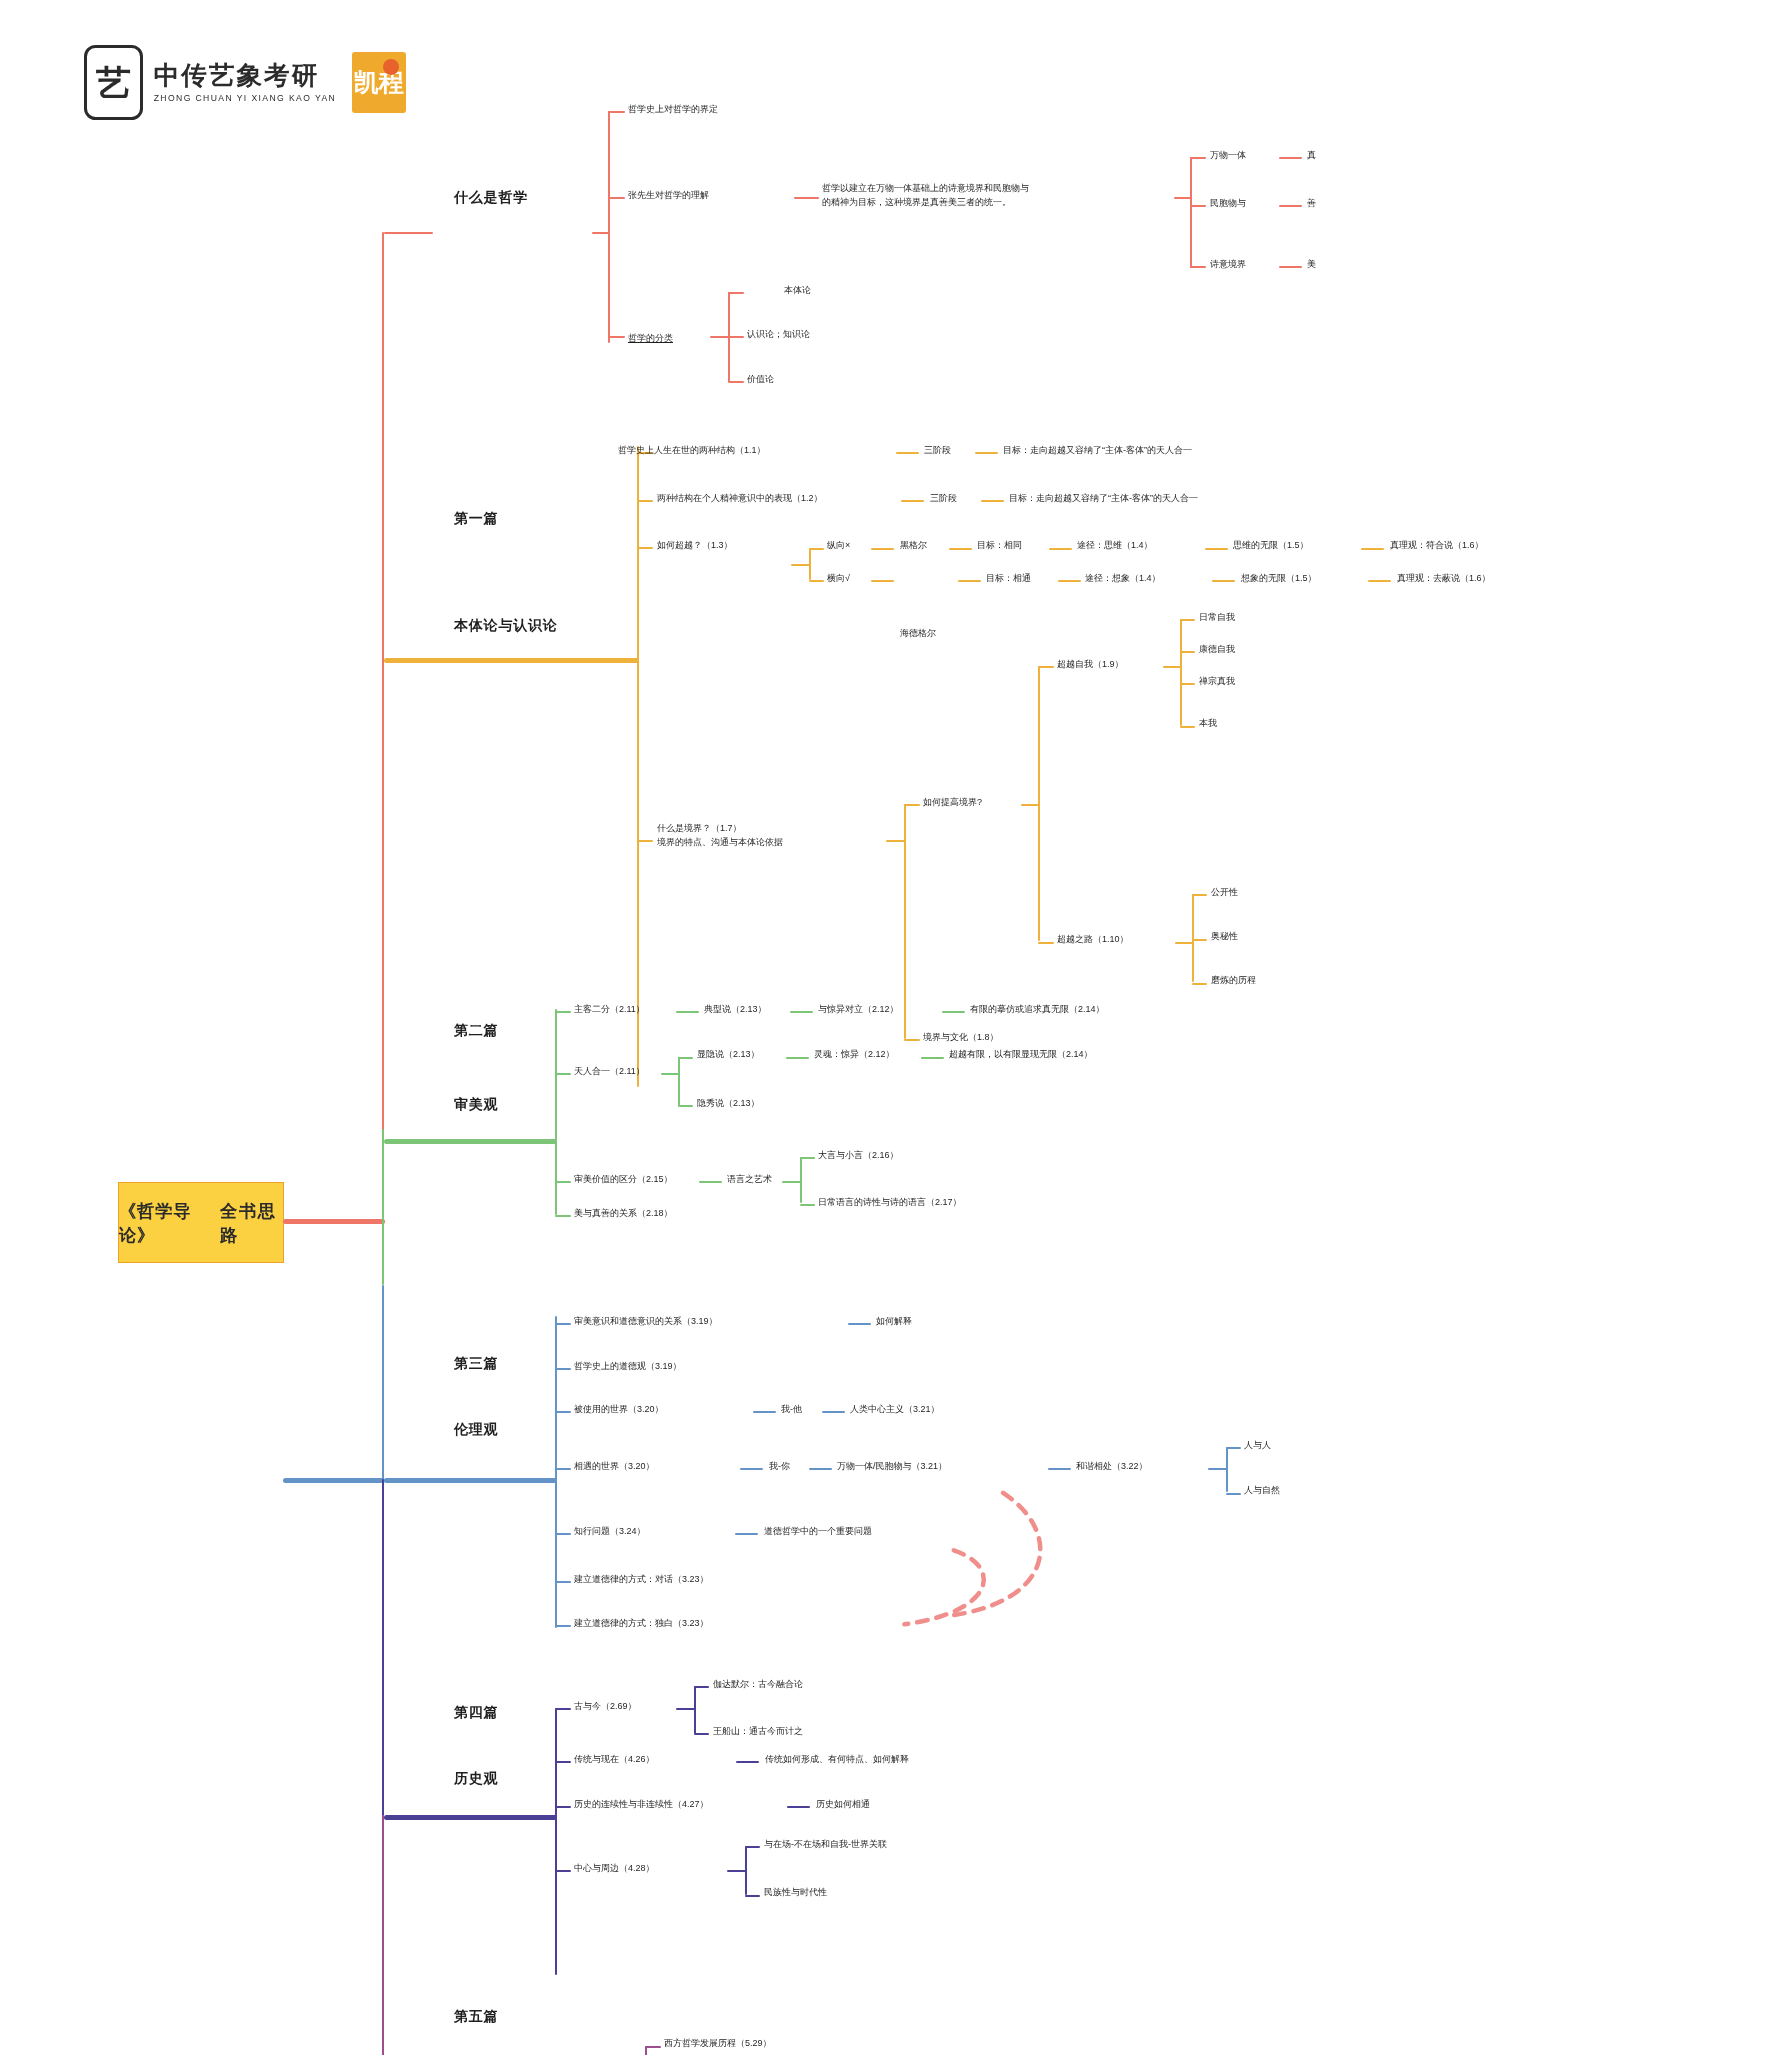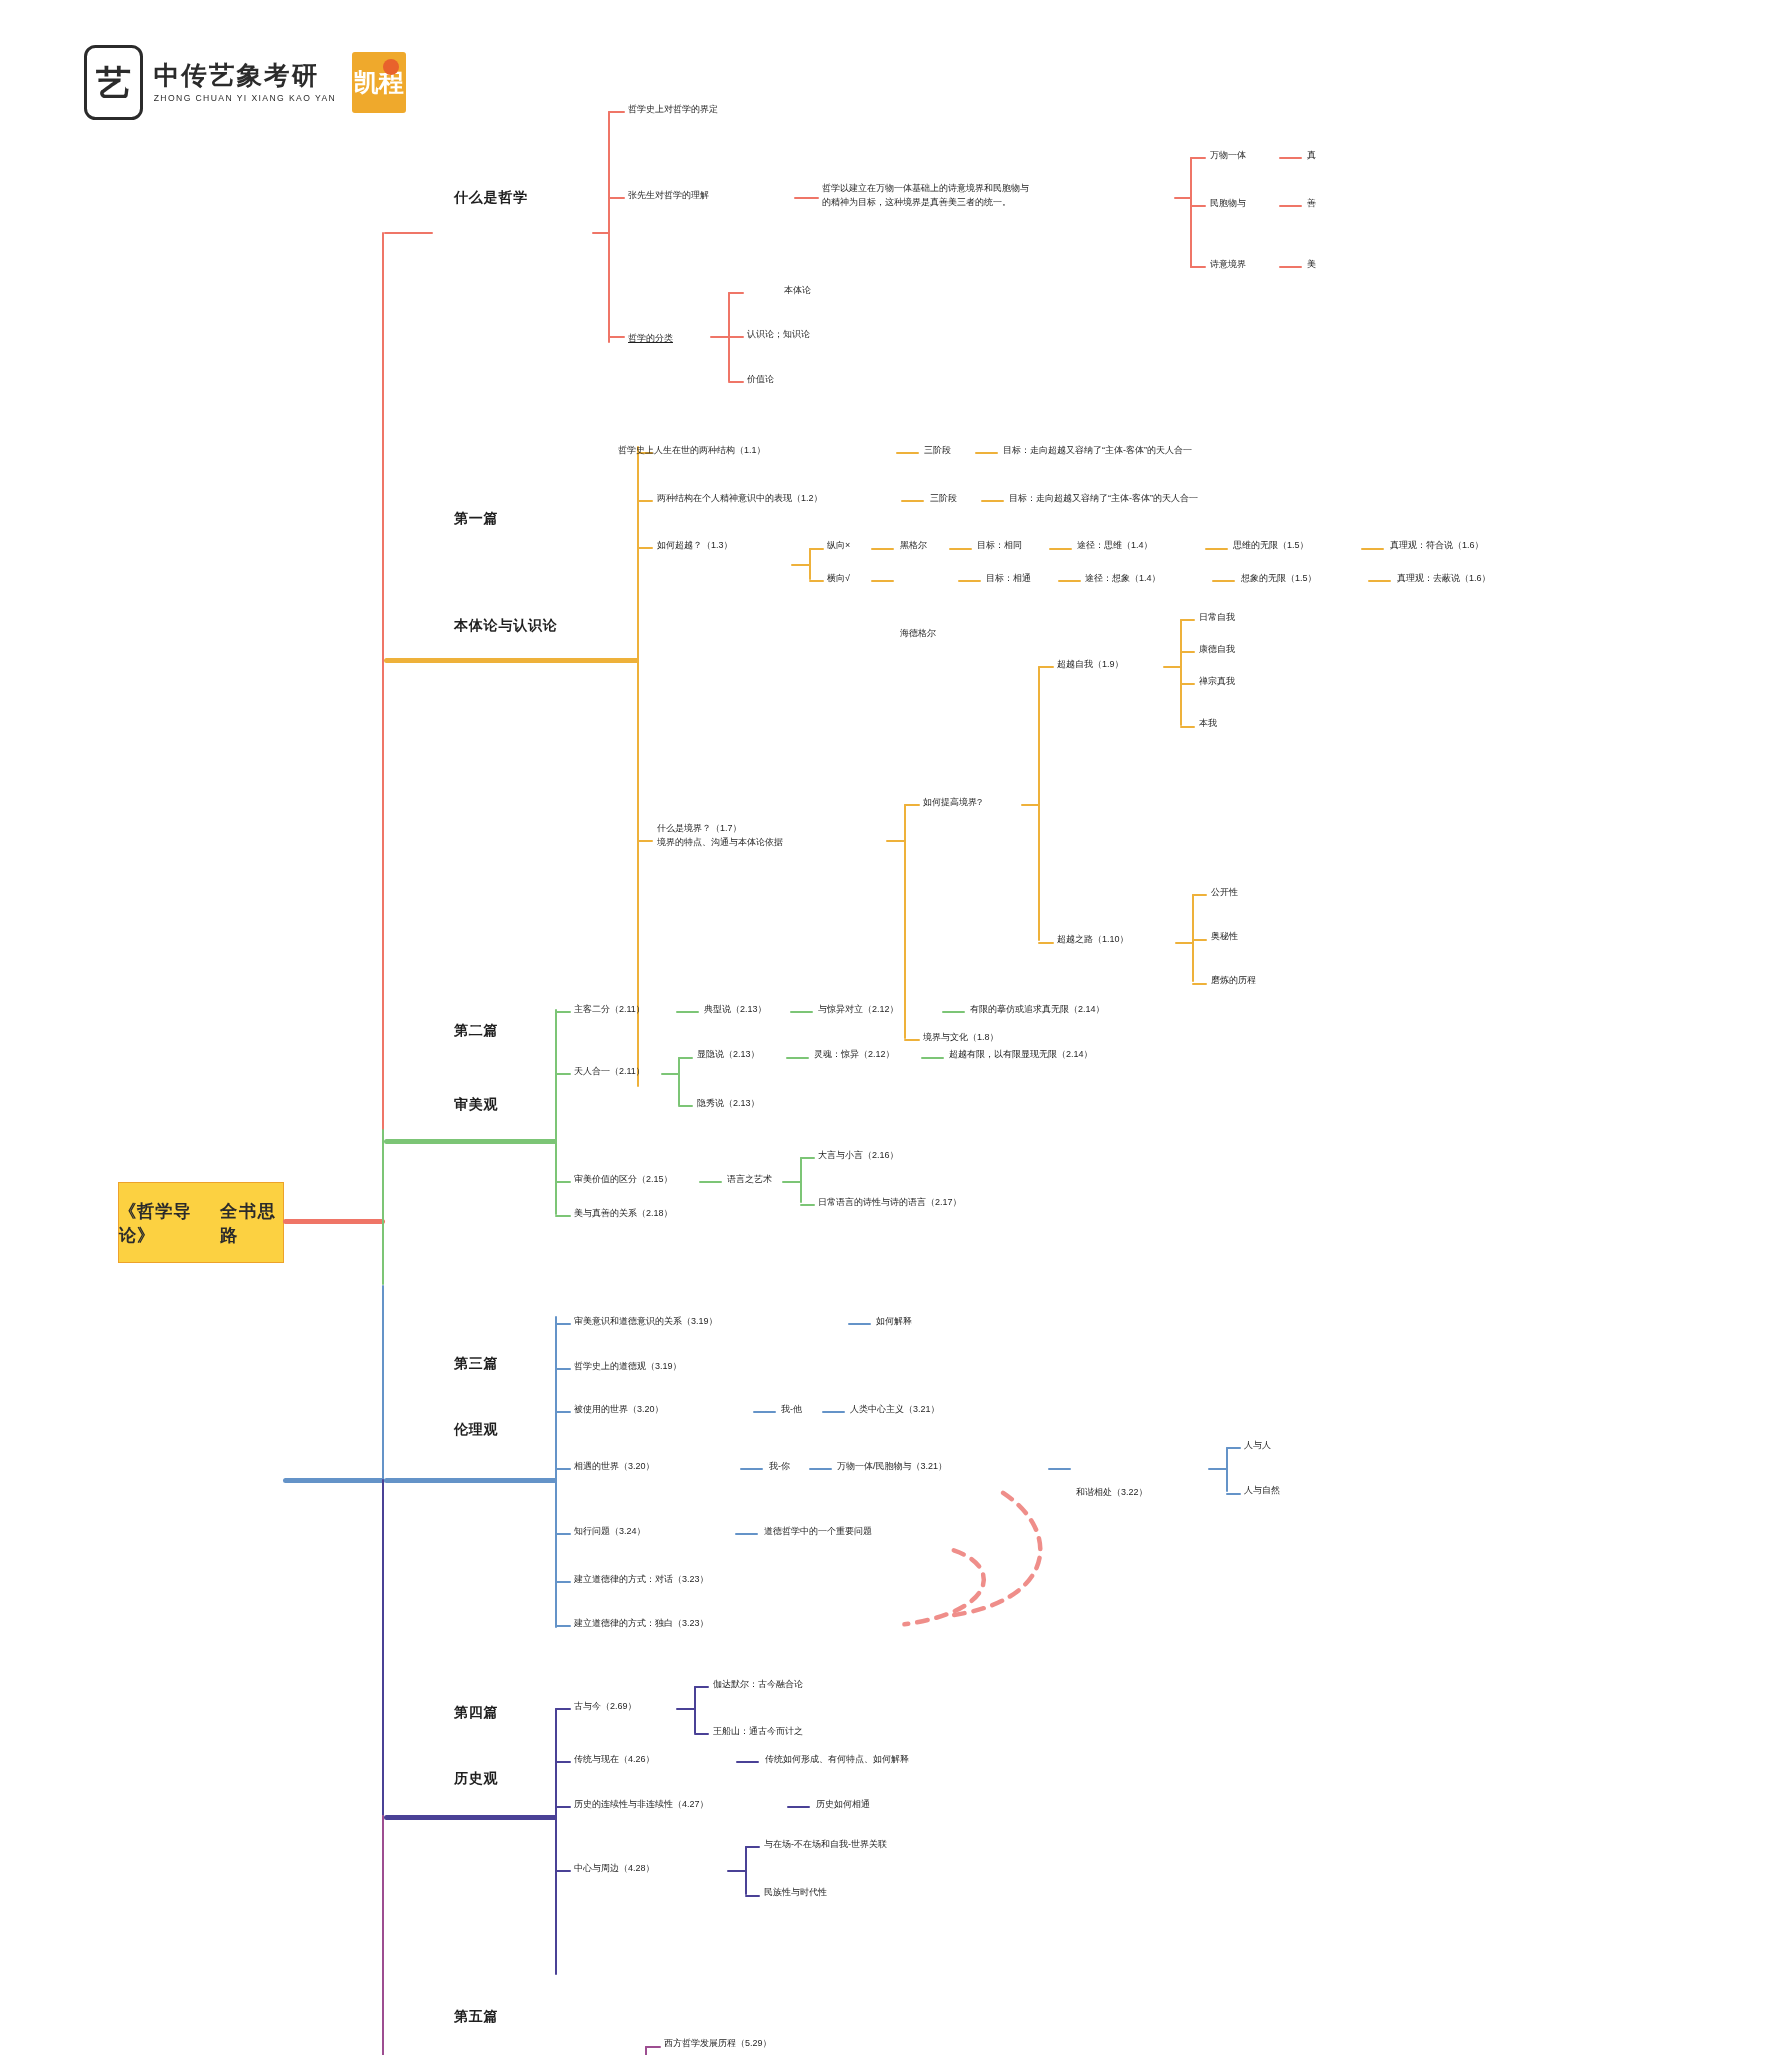--- a/index.html
+++ b/index.html
@@ -279,21 +279,21 @@
   <div class="h c-blu" style="left: 822px; top: 1411px; width: 23px; background: rgb(100, 147, 200);"></div>
   <div class="node" style="left:850px;top:1403px;">人类中心主义（3.21）</div>
 
   <div class="h c-blu" style="left: 555px; top: 1468px; width: 15.6px; background: rgb(100, 147, 200);"></div>
   <div class="node" style="left:574px;top:1460px;">相遇的世界（3.20）</div>
   <div class="h c-blu" style="left: 740px; top: 1468px; width: 23px; background: rgb(100, 147, 200);"></div>
   <div class="node" style="left:769px;top:1460px;">我-你</div>
   <div class="h c-blu" style="left: 809px; top: 1468px; width: 23px; background: rgb(100, 147, 200);"></div>
   <div class="node" style="left:837px;top:1460px;">万物一体/民胞物与（3.21）</div>
   <div class="h c-blu" style="left: 1048px; top: 1468px; width: 23px; background: rgb(100, 147, 200);"></div>
-  <div class="node" style="left:1076px;top:1460px;margin-top:26px;">和谐相处（3.22）</div>
+  <div class="node" style="left:1076px;top:1460px;">和谐相处（3.22）</div>
 
   <div class="v c-blu" style="left: 1226px; top: 1447px; height: 45px; background: rgb(100, 147, 200);"></div>
   <div class="h c-blu" style="left: 1208px; top: 1468px; width: 20px; background: rgb(100, 147, 200);"></div>
   <div class="h c-blu" style="left: 1226px; top: 1447px; width: 15px; background: rgb(100, 147, 200);"></div>
   <div class="node" style="left:1244px;top:1439px;">人与人</div>
   <div class="h c-blu" style="left: 1226px; top: 1493px; width: 15px; background: rgb(100, 147, 200);"></div>
   <div class="node" style="left:1244px;top:1484px;">人与自然</div>
 
   <div class="h c-blu" style="left: 555px; top: 1533px; width: 15.6px; background: rgb(100, 147, 200);"></div>
   <div class="node" style="left:574px;top:1525px;">知行问题（3.24）</div>

